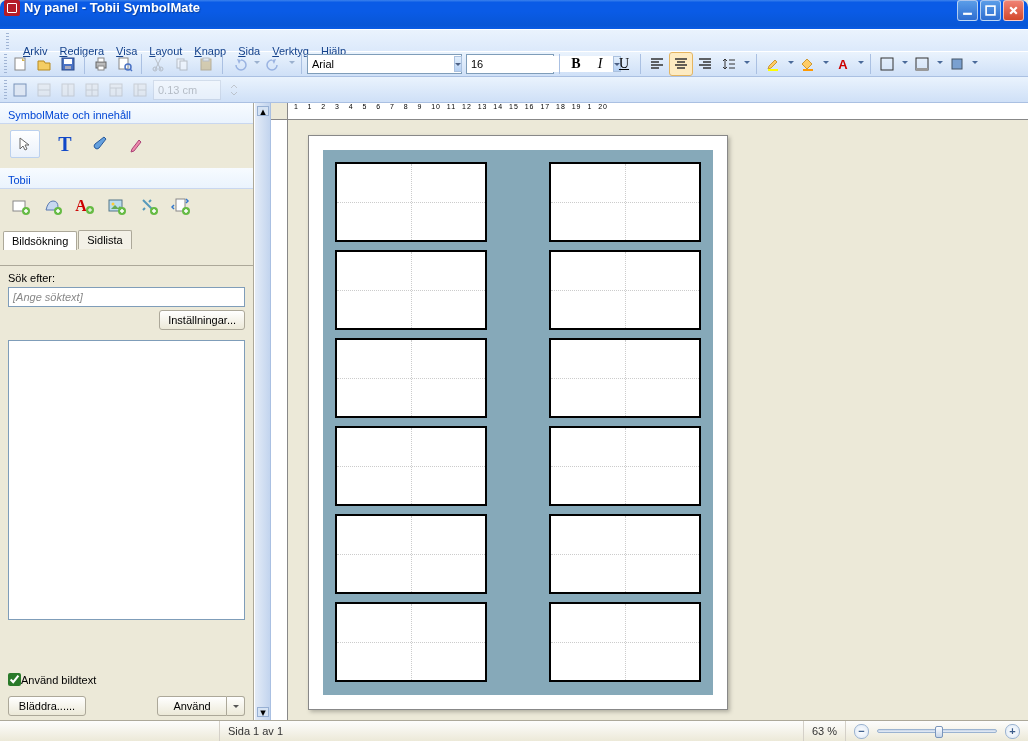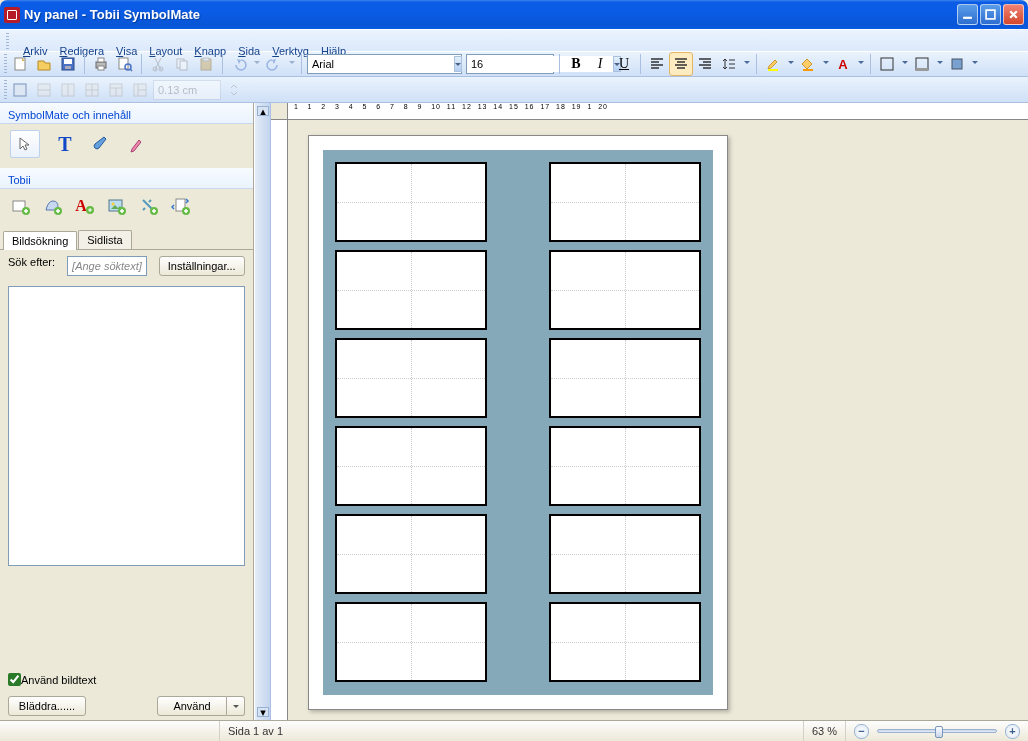--- a/index.html
+++ b/index.html
@@ -1,19 +1,19 @@
 <!DOCTYPE html>
 <html><head>
 <meta charset="utf-8">
 <style>
 * { box-sizing: border-box; margin: 0; padding: 0; font-family: Tahoma, sans-serif; font-size: 11px; }
 body { background: #ece9d8; width: 1028px; height: 741px; overflow: hidden; }
 
 
-.titlebar { height: 29px; background: linear-gradient(to bottom, #3b82ed 0%, #0a5be6 8%, #0a5be6 40%, #0856d6 88%, #0a5be6 100%); display: flex; align-items: center; padding: 0 4px; border-radius: 7px 7px 0 0; }
+.titlebar { height: 29px; background: linear-gradient(to bottom, #3b82ed 0%, #0a5be6 8%, #0a5be6 40%, #0856d6 88%, #0a5be6 100%); display: flex; align-items: flex-start; padding: 0 4px; border-radius: 7px 7px 0 0; }
 .titlebar .appicon { width: 16px; height: 16px; background: #b51c27; border-radius: 2px; margin-right: 4px; position: relative; }
 .titlebar .appicon::after { content: ""; position: absolute; inset: 3px; border: 1px solid #fff; border-radius: 1px; }
 .titlebar .title { color: #fff; font-weight: bold; font-size: 13px; flex: 1; text-shadow: 1px 1px 1px rgba(0,0,0,.3); }
 .winbtns { display: flex; gap: 2px; }
 .winbtn { width: 21px; height: 21px; border-radius: 3px; display: flex; align-items: center; justify-content: center; color: #fff; font-weight: bold; font-size: 12px; border: 1px solid rgba(255,255,255,.6); }
 .winbtn.min, .winbtn.max { background: linear-gradient(#5a9de8,#2e6dd0); }
 .winbtn.close { background: linear-gradient(#f08274,#d3482c); }
 .winbtn svg { width: 11px; height: 11px; }
 
 
@@ -40,25 +40,25 @@
 
 .content { display: flex; height: 617px; }
 
 
 .leftpanel { width: 255px; background: #ece9d8; border-right: 1px solid #aca899; display: flex; flex-direction: column; }
 .secthdr { color: #0046d5; font-size: 11px; padding: 6px 8px 2px 8px; border-bottom: 1px solid #c9d7ef; background:linear-gradient(#f7fbff,#eaf3fd);}
 .toolrow { display: flex; gap: 14px; padding: 6px 10px 10px 10px; align-items:center;}
 .seltool { width: 30px; height: 28px; border: 1px solid #bcd1ee; border-radius: 2px; display:flex;align-items:center;justify-content:center; background:linear-gradient(#fff,#eaf1fb);}
 .ticon { width: 22px; height: 22px; display:flex;align-items:center;justify-content:center;}
 
-.tabs { display: flex; background: #ece9d8; border-bottom: 1px solid #aca899; padding: 3px 3px 0 3px;}
+.tabs { display: flex; background: #ece9d8; border-bottom: 1px solid #aca899; padding: 3px 3px 16px 3px;}
 .tab { padding: 3px 8px; border: 1px solid #aca899; border-bottom: none; background: #f3f1e7; margin-right: 1px; border-radius: 2px 2px 0 0;}
 .tab.active { background: #fff; position: relative; top: 1px; }
 
-.searcharea { padding: 6px 8px; display:flex; flex-direction: row; gap: 12px; }
+.searcharea { padding: 6px 8px; display:flex; flex-direction: column; gap: 3px; justify-content: center; }
 .txtbox { background:#fff; border:1px solid #7f9db9; padding:3px 4px; color:#888; font-style: italic; height:20px; }
 .btn { background: linear-gradient(#fff,#ece9d8); border:1px solid #aca899; border-radius:3px; padding: 3px 8px; display:inline-flex; align-items:center; justify-content:center; }
 .resultbox { margin: 4px 8px; background:#fff; border:1px solid #7f9db9; height: 280px; }
 
 .chk { display:flex; align-items:center; margin: 6px 8px; }
 .chk input { accent-color: #2a7a2a; }
 
 .bottombtns { display:flex; gap:8px; padding: 4px 8px; align-items:center;}
 .ddbtn { display:flex; }
 .ddbtn .btn { border-radius:3px 0 0 3px;}

